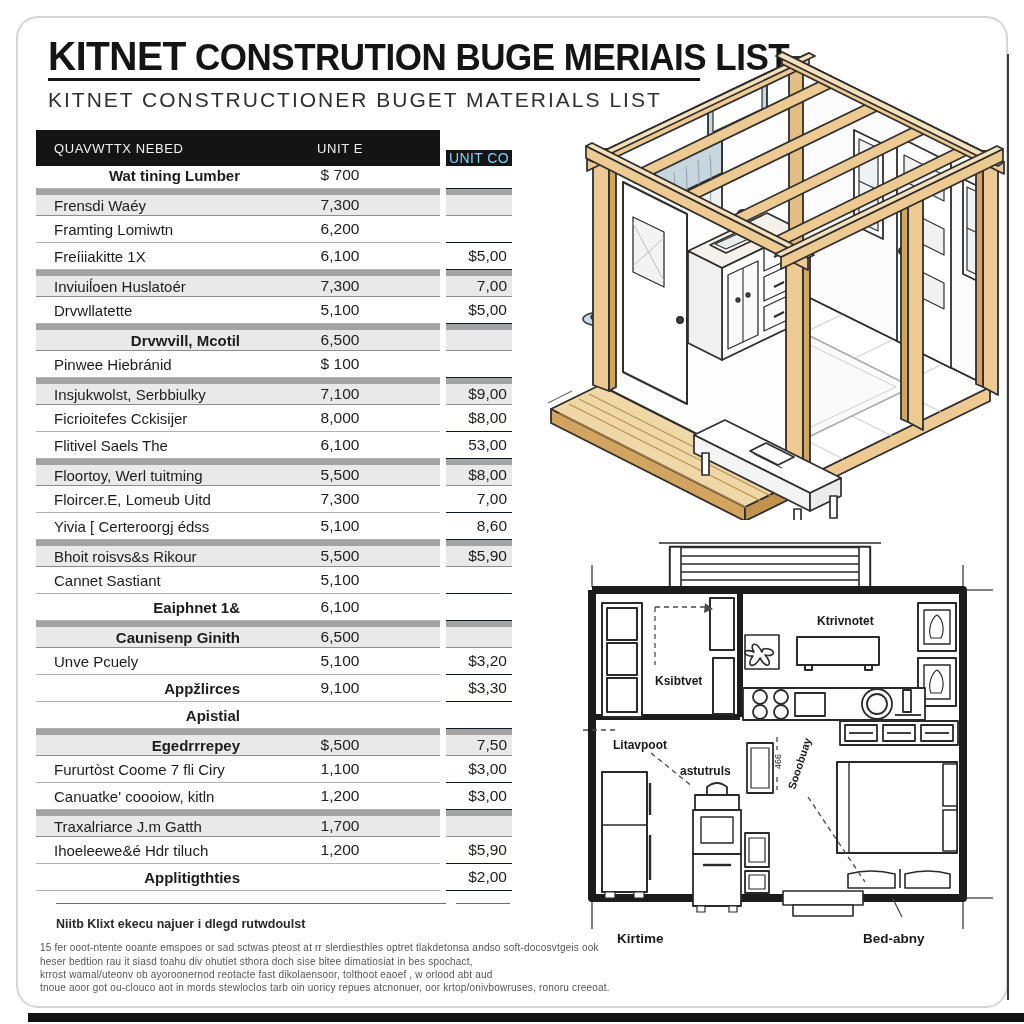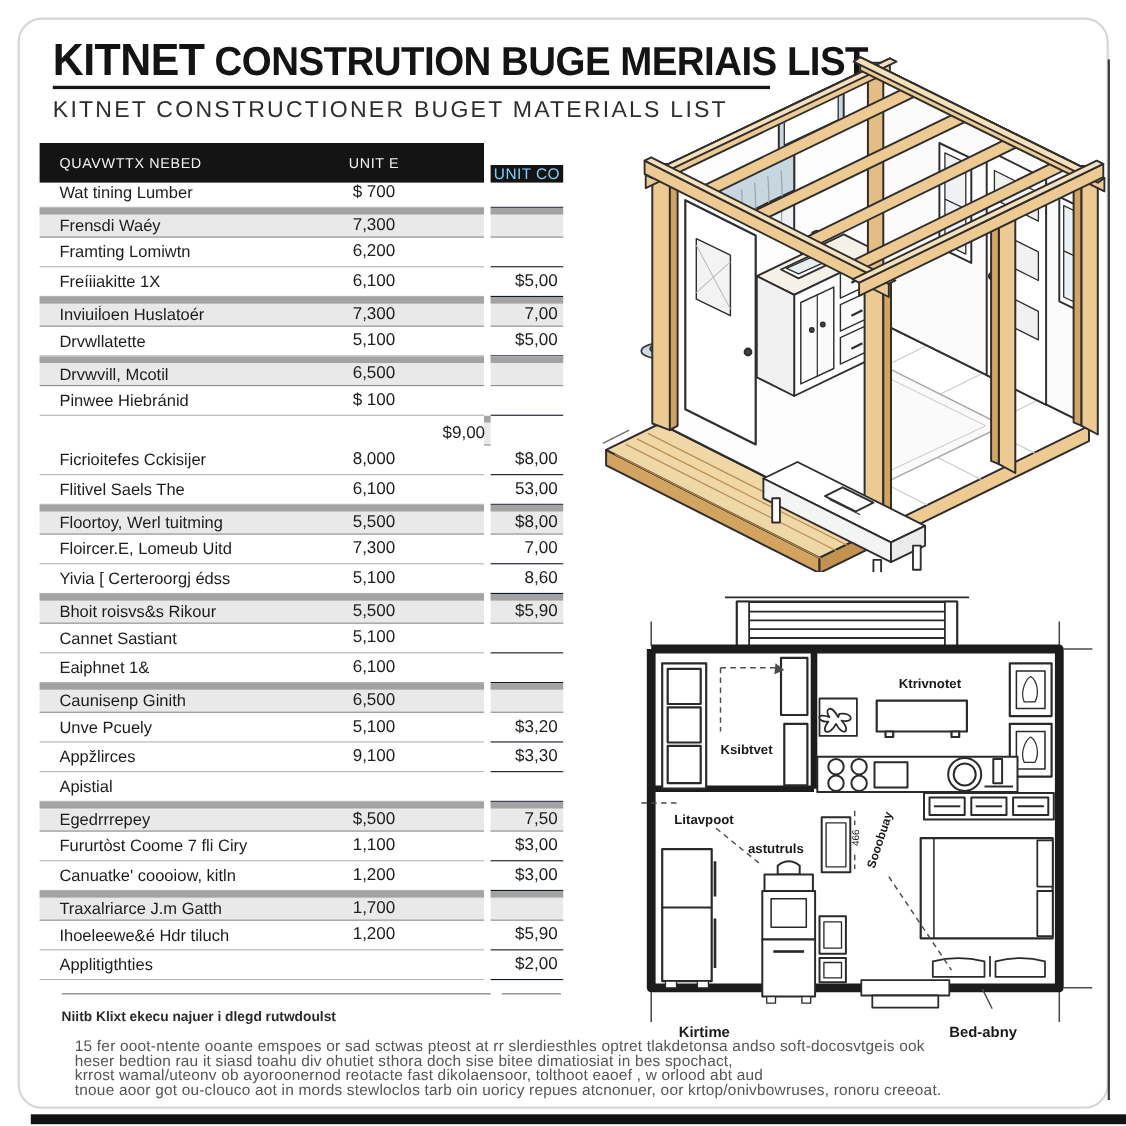--- a/index.html
+++ b/index.html
@@ -28,27 +28,27 @@
                display:flex;align-items:center;justify-content:center;margin-top:20px;}
   .tbody{margin-top:3px;}
   .row{display:grid;grid-template-columns:404px 6px 66px;height:27px;}
   .row .main{display:grid;grid-template-columns:204px 200px;align-items:center;border-bottom:1px solid #b2b2b2;}
   .row .item{padding-left:18px;font-size:15px;white-space:nowrap;overflow:hidden;}
   .row .qty{text-align:center;font-size:15.5px;color:#202020;}
   .row .gap{}
   .row .cost{display:flex;align-items:center;justify-content:flex-end;padding-right:5px;
              font-size:15.5px;border-bottom:1px solid #0f172a;}
   .row.shaded .main,.row.shaded .cost{background:#e9e9e9;border-top:6px solid #a3a3a3;border-bottom:1px solid #8d8d8d;}
-  .row.bold .item{font-weight:400;}
+  .row.bold .item{font-weight:700;text-align:right;}
 
   
   .foot-rule1{position:absolute;left:56px;top:903px;width:390px;height:1px;background:#6f6f6f;}
   .foot-rule2{position:absolute;left:456px;top:903px;width:54px;height:1px;background:#6f6f6f;}
   .foot-head{position:absolute;left:56px;top:917px;font-size:12.5px;font-weight:700;color:#2a2a2a;}
-  .foot-line{position:absolute;left:68px;font-size:14px;color:#555;letter-spacing:0.2px;white-space:nowrap;}
+  .foot-line{position:absolute;left:40px;font-size:10px;color:#555;letter-spacing:0.2px;white-space:nowrap;}
   .fl0{top:942px;} .fl1{top:956px;text-align:right;} .fl2{top:969px;} .fl3{top:982px;}
 
   svg text{font-family:"Liberation Sans",sans-serif;}
 </style>
 </head>
 <body>
 
 <div class="sheet">
   <div class="frame"></div>
   <div class="frame-right"></div>
@@ -126,20 +126,24 @@
     </div>
         <div class="row">
       <div class="main">
         <span class="item">Pinwee Hiebránid</span>
         <span class="qty">$ 100</span>
       </div>
       <div class="gap"></div>
       <div class="cost"></div>
     </div>
         <div class="row shaded">
+      <div class="main">
+        <span class="item">Insjukwolst, Serbbiulky</span>
+        <span class="qty">7,100</span>
+      </div>
       <div class="gap"></div>
       <div class="cost">$9,00</div>
     </div>
         <div class="row">
       <div class="main">
         <span class="item">Ficrioitefes Cckisijer</span>
         <span class="qty">8,000</span>
       </div>
       <div class="gap"></div>
       <div class="cost">$8,00</div>

